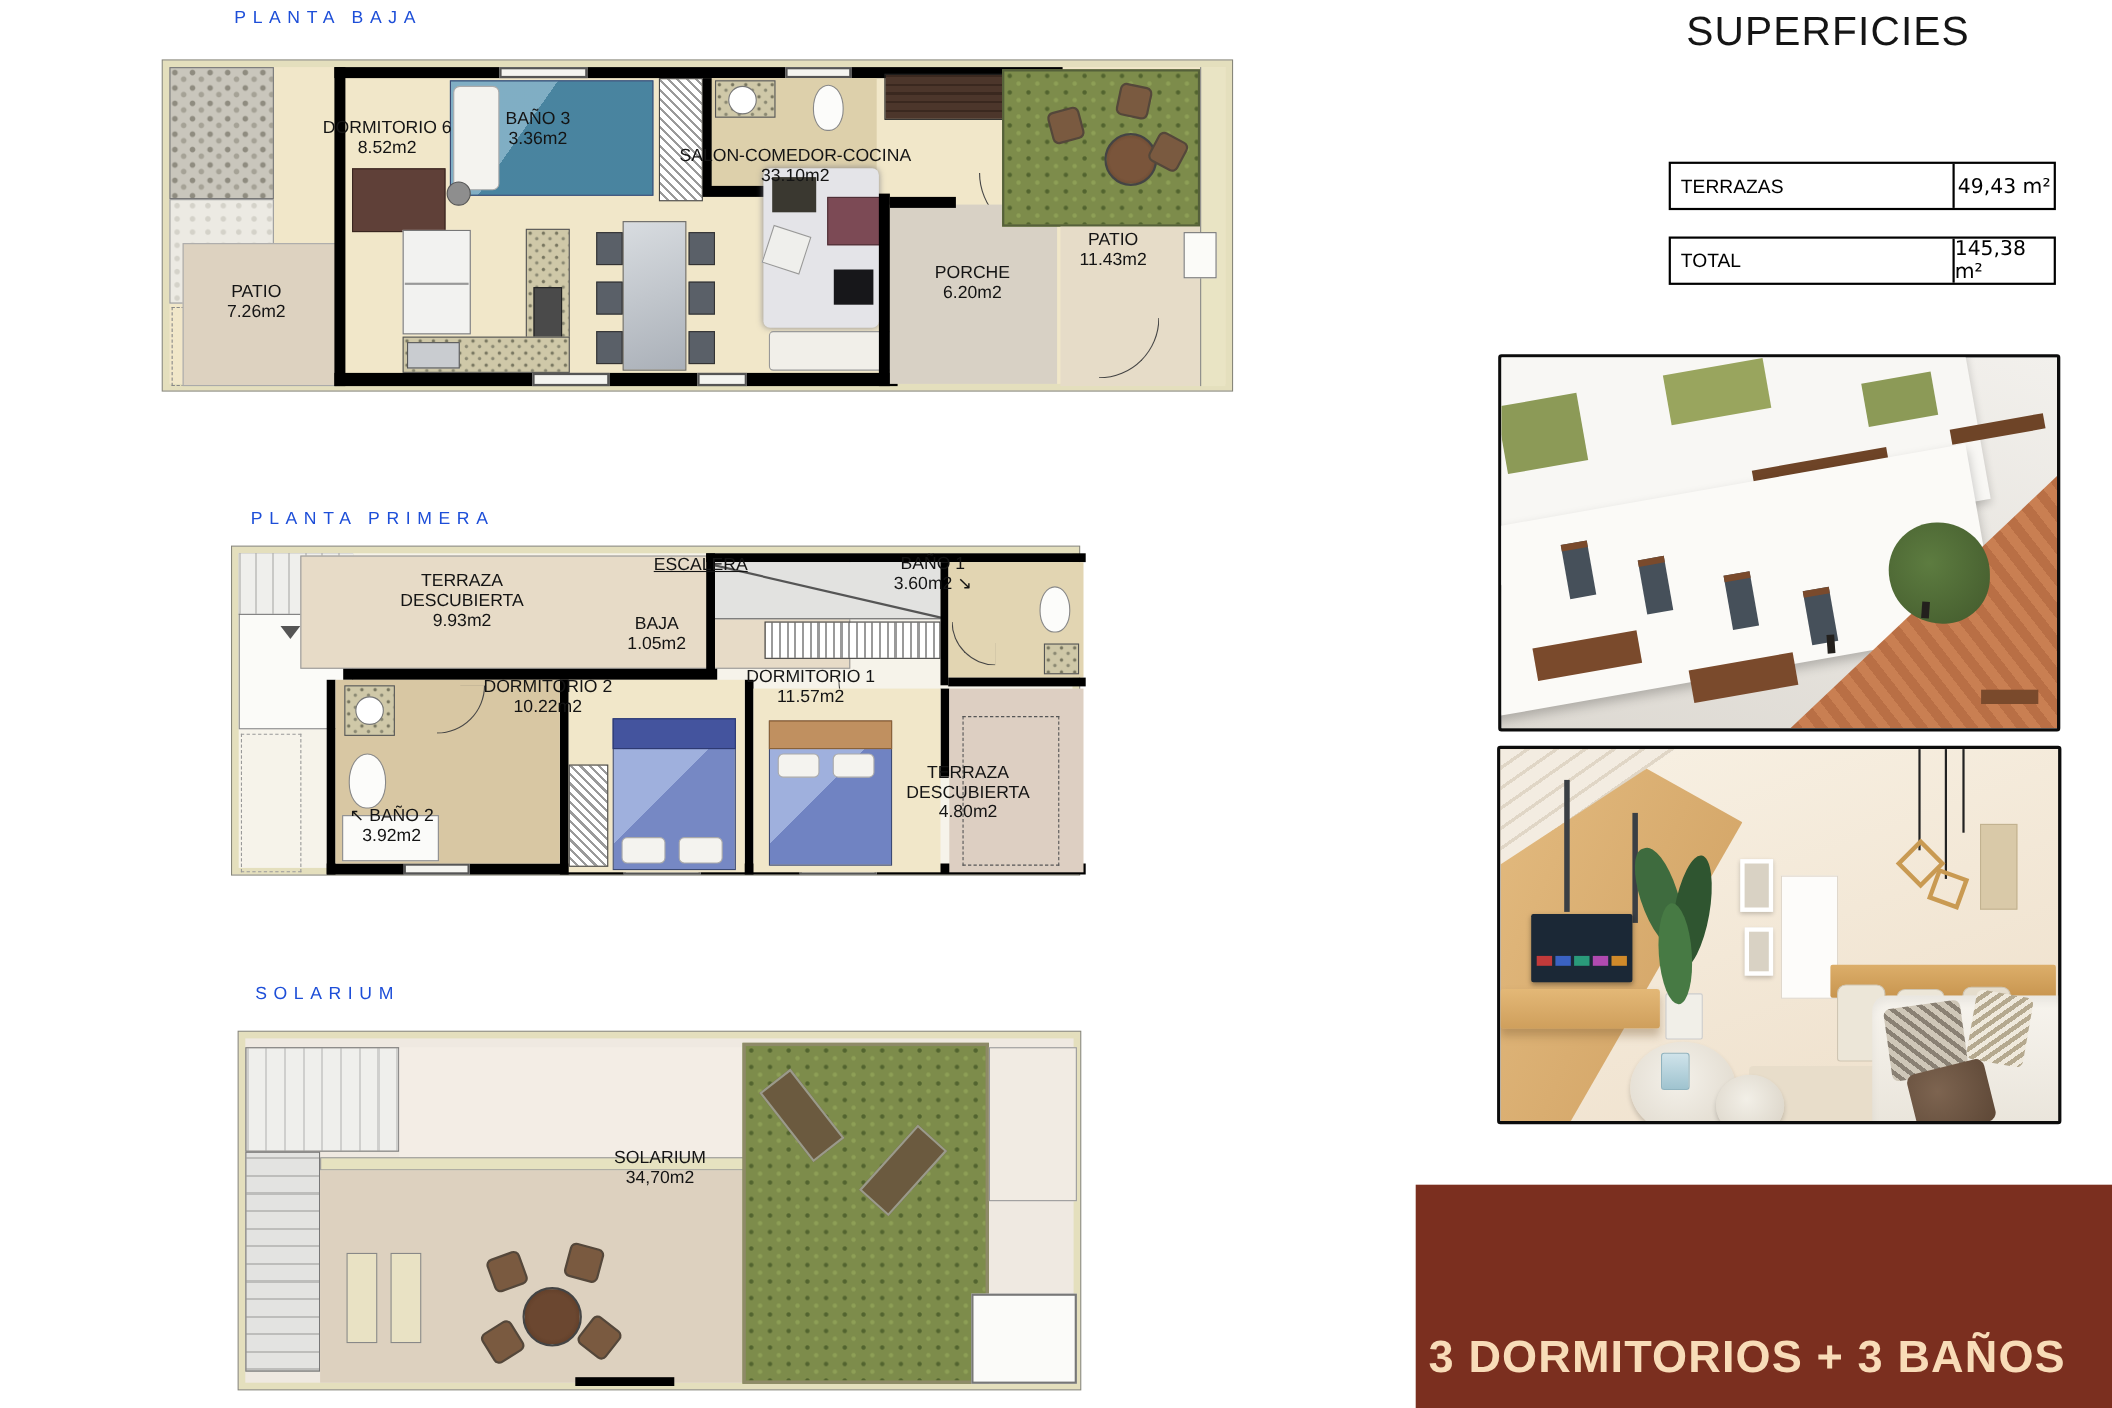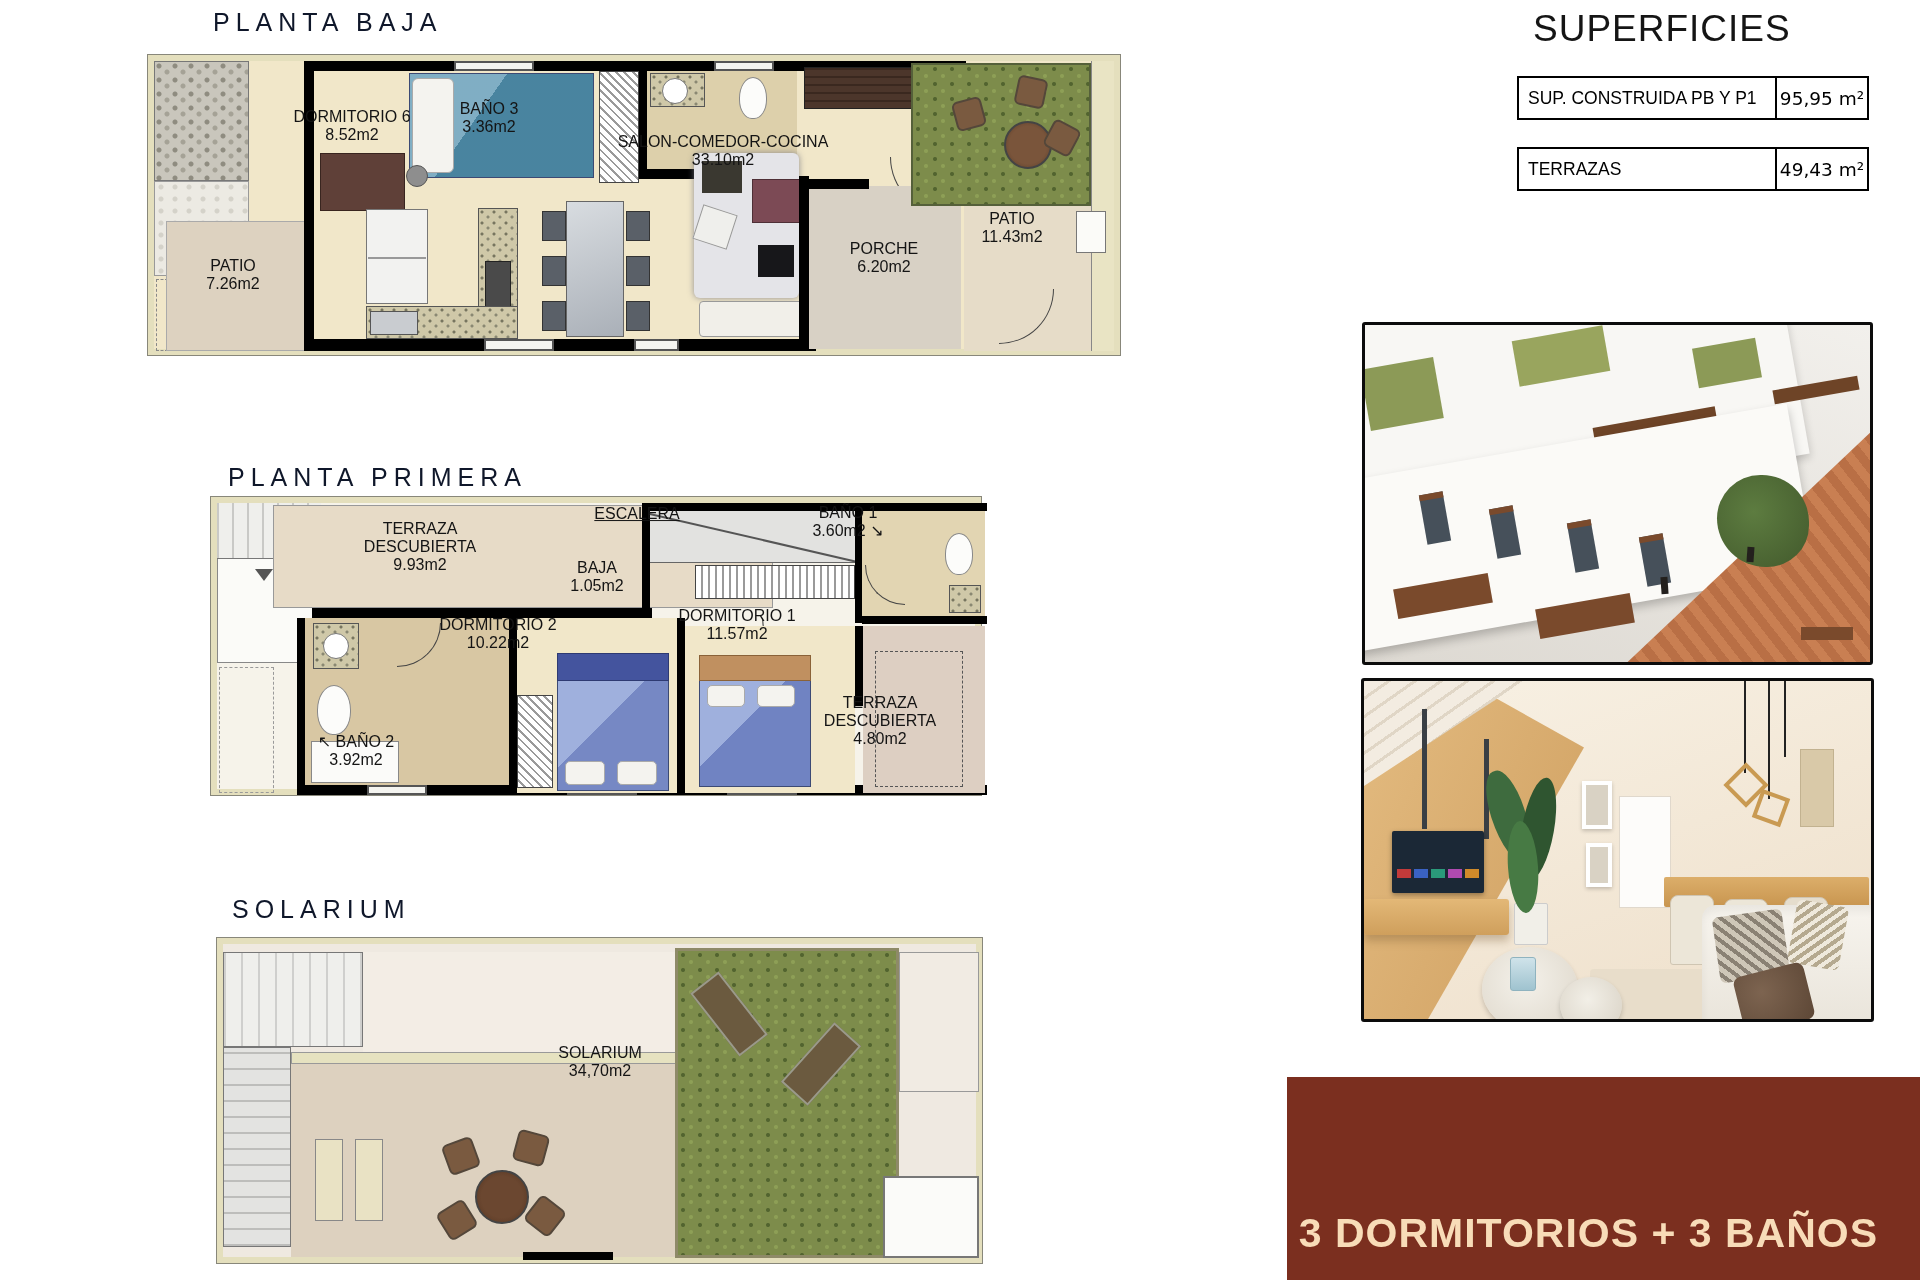--- a/index.html
+++ b/index.html
@@ -1,20 +1,20 @@
 <!DOCTYPE html>
 <html><head>
 <meta charset="utf-8">
 <style>
   html,body{margin:0;padding:0;background:#fff;}
   #page{position:relative;width:1920px;height:1280px;background:#ffffff;overflow:hidden;
         font-family:"Liberation Sans", sans-serif;color:#111;}
   .abs{position:absolute;}
   .wall{position:absolute;background:#000;}
-  .ptitle{position:absolute;font-size:25px;letter-spacing:6px;color:#0f172a;white-space:nowrap;}
+  .ptitle{position:absolute;font-size:16px;letter-spacing:6px;color:#1d4ed8;white-space:nowrap;}
   .rlabel{position:absolute;transform:translate(-50%,-50%);text-align:center;font-size:16px;
           line-height:1.12;color:#141414;white-space:nowrap;z-index:40;}
   .rlabel span{display:block;}
   .plan{position:absolute;border:6px solid #e4dfbd;outline:1px solid #88877a;box-sizing:border-box;}
   .grid{background-image:linear-gradient(rgba(255,255,255,.55) 1px,transparent 1px),
         linear-gradient(90deg,rgba(255,255,255,.55) 1px,transparent 1px);background-size:44px 44px;}
   .stripesV{background-image:repeating-linear-gradient(90deg,rgba(0,0,0,.22) 0 1.5px,transparent 1.5px 13px);}
   .stripesH{background-image:repeating-linear-gradient(0deg,rgba(0,0,0,.18) 0 1.5px,transparent 1.5px 12px);}
   .hatch{background:repeating-linear-gradient(45deg,#fff 0 4px,#9a9a9a 4px 6px);border:1px solid #444;box-sizing:border-box;}
   .pebbles{background:#c9c6bc;background-image:radial-gradient(circle at 4px 4px,#8f8c80 2px,transparent 3px),
@@ -264,27 +264,27 @@
   </div>
 
   <div class="rlabel" style="left:600px;top:1062px;">
     <span>SOLARIUM</span>
       <span>34,70m2</span>
   </div>
 
   <div class="abs" style="left:1533px;top:8px;font-size:37px;letter-spacing:1px;color:#151515;">SUPERFICIES</div>
 
   <div class="abs" style="left:1517px;top:0;width:352px;height:270px;">
-    <div class="srow" style="top:76px;">
-      <div class="lab">SUP. CONSTRUIDA PB Y P1</div>
-      <div class="val">95,95 m²</div>
-    </div>
     <div class="srow" style="top:147px;">
       <div class="lab">TERRAZAS</div>
       <div class="val">49,43 m²</div>
+    </div>
+    <div class="srow" style="top:215px;">
+      <div class="lab">TOTAL</div>
+      <div class="val">145,38 m²</div>
     </div>
   </div>
 
   <div class="photo" style="left:1362px;top:322px;width:511px;height:343px;">
     <div class="abs" style="left:0;top:0;width:100%;height:100%;background:linear-gradient(200deg,#f2f0ec,#ddd9d2);"></div>
     <div class="abs" style="left:-30px;top:-40px;width:460px;height:210px;background:#f8f7f4;transform:rotate(-10deg);box-shadow:0 4px 8px rgba(0,0,0,.18);"></div>
     <div class="abs" style="left:0;top:38px;width:74px;height:62px;background:#8c9a57;transform:rotate(-10deg);"></div>
     <div class="abs" style="left:150px;top:8px;width:92px;height:46px;background:#99a55e;transform:rotate(-10deg);"></div>
     <div class="abs" style="left:330px;top:18px;width:64px;height:40px;background:#8c9a57;transform:rotate(-10deg);"></div>
     <div class="abs" style="left:228px;top:92px;width:124px;height:16px;background:#6e4427;transform:rotate(-10deg);"></div>

